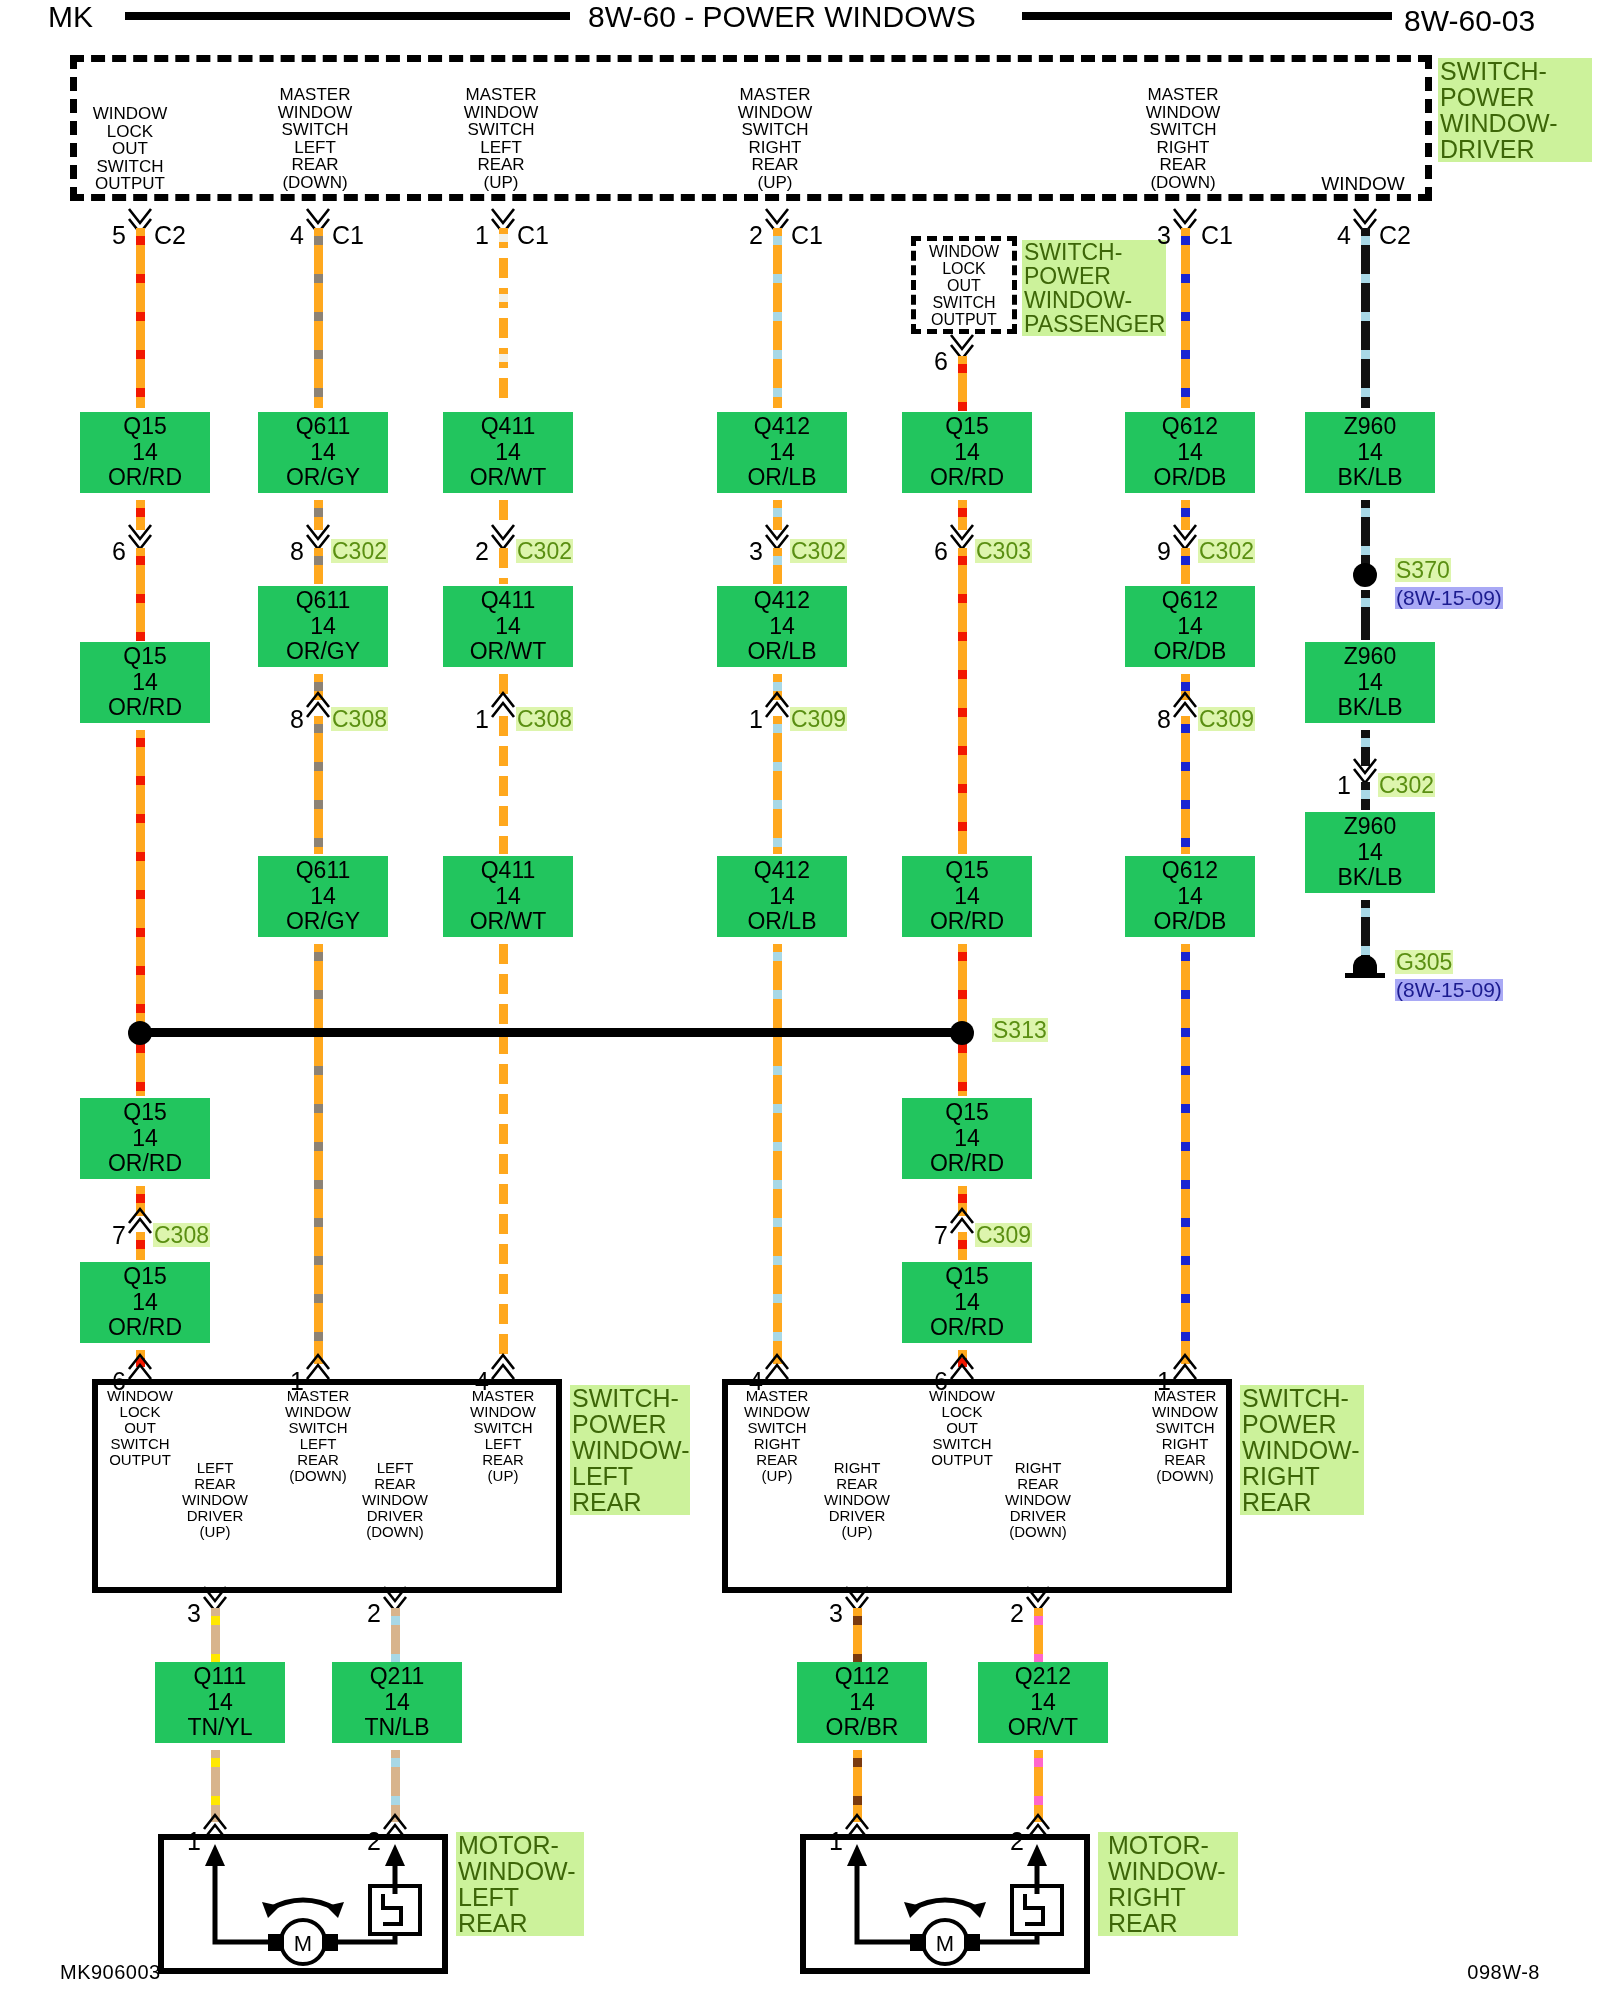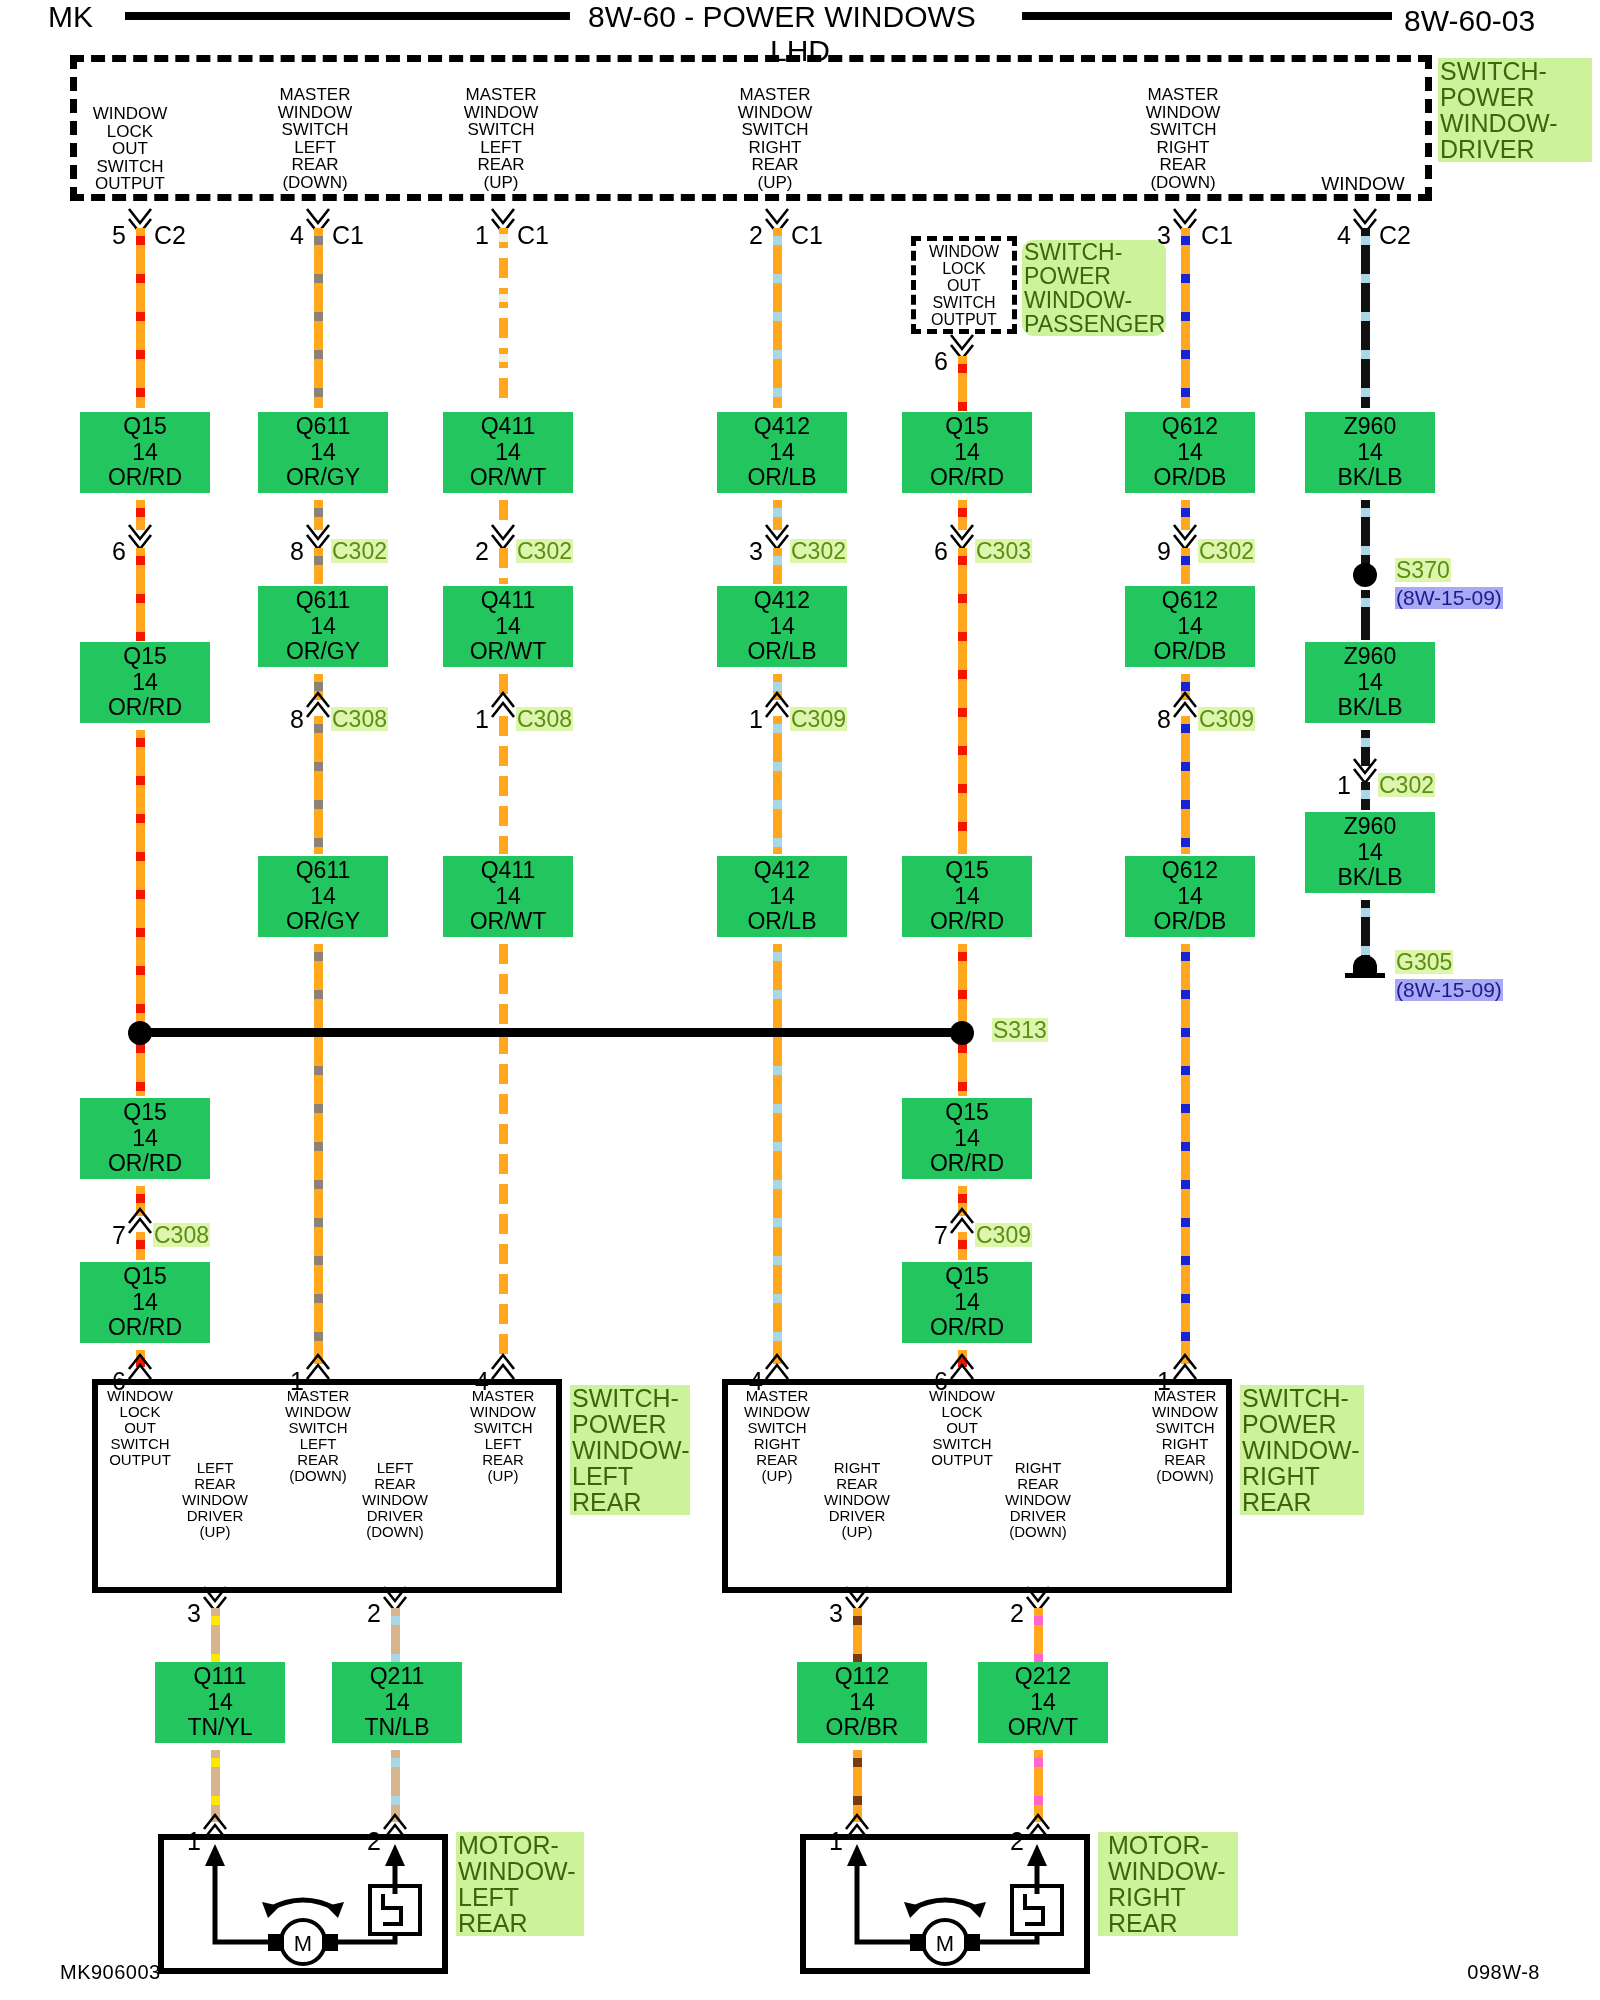--- a/index.html
+++ b/index.html
@@ -56,21 +56,20 @@
 </style>
 </head>
 <body>
 
 <div id="header" class="abs">
   <div class="hdr-txt" style="left:48px;top:2px;">MK</div>
   <div class="hdr-rule" style="left:125px;top:12px;width:445px;"></div>
   <div class="hdr-txt" style="left:588px;top:2px;">8W-60 - POWER WINDOWS</div>
   <div class="hdr-rule" style="left:1022px;top:12px;width:370px;"></div>
   <div class="hdr-txt" style="left:1404px;top:6px;">8W-60-03</div>
-  <div id="subtitle">LHD</div>
 </div>
 
 <div id="driverbox" class="abs"></div>
 <div class="greenlbl" style="left:1438px;top:58px;width:150px;white-space:normal;">SWITCH-POWER WINDOW-DRIVER</div>
 
 <div class="termtxt" id="d0" style="left:65px;top:105px;width:130px;">
     <div>WINDOW</div>
     <div>LOCK</div>
     <div>OUT</div>
     <div>SWITCH</div>
@@ -113,21 +112,21 @@
   </div>
 
 <div id="passbox" class="abs"></div>
 <div class="termtxt" id="p0" style="left:898px;top:243px;width:132px;font-size:16px;line-height:17px;">
     <div>WINDOW</div>
     <div>LOCK</div>
     <div>OUT</div>
     <div>SWITCH</div>
     <div>OUTPUT</div>
   </div>
-<div class="greenlbl sm" style="left:1022px;top:240px;width:140px;white-space:normal;border-radius:12px;">SWITCH-POWER WINDOW-PASSENGER</div>
+<div class="greenlbl sm" style="left:1022px;top:240px;width:140px;white-space:normal;">SWITCH-POWER WINDOW-PASSENGER</div>
 
 <div class="solidbox" style="left:92px;top:1379px;width:470px;height:214px;"></div>
 <div class="greenlbl" style="left:570px;top:1385px;width:116px;white-space:normal;">SWITCH-POWER WINDOW-LEFT REAR</div>
 
 <div class="solidbox" style="left:722px;top:1379px;width:510px;height:214px;"></div>
 <div class="greenlbl" style="left:1240px;top:1385px;width:120px;white-space:normal;">SWITCH-POWER WINDOW-RIGHT REAR</div>
 
 <div class="solidbox" style="left:158px;top:1834px;width:290px;height:140px;"></div>
 <div class="greenlbl" style="left:456px;top:1832px;width:124px;white-space:normal;">MOTOR-WINDOW-LEFT REAR</div>
 

